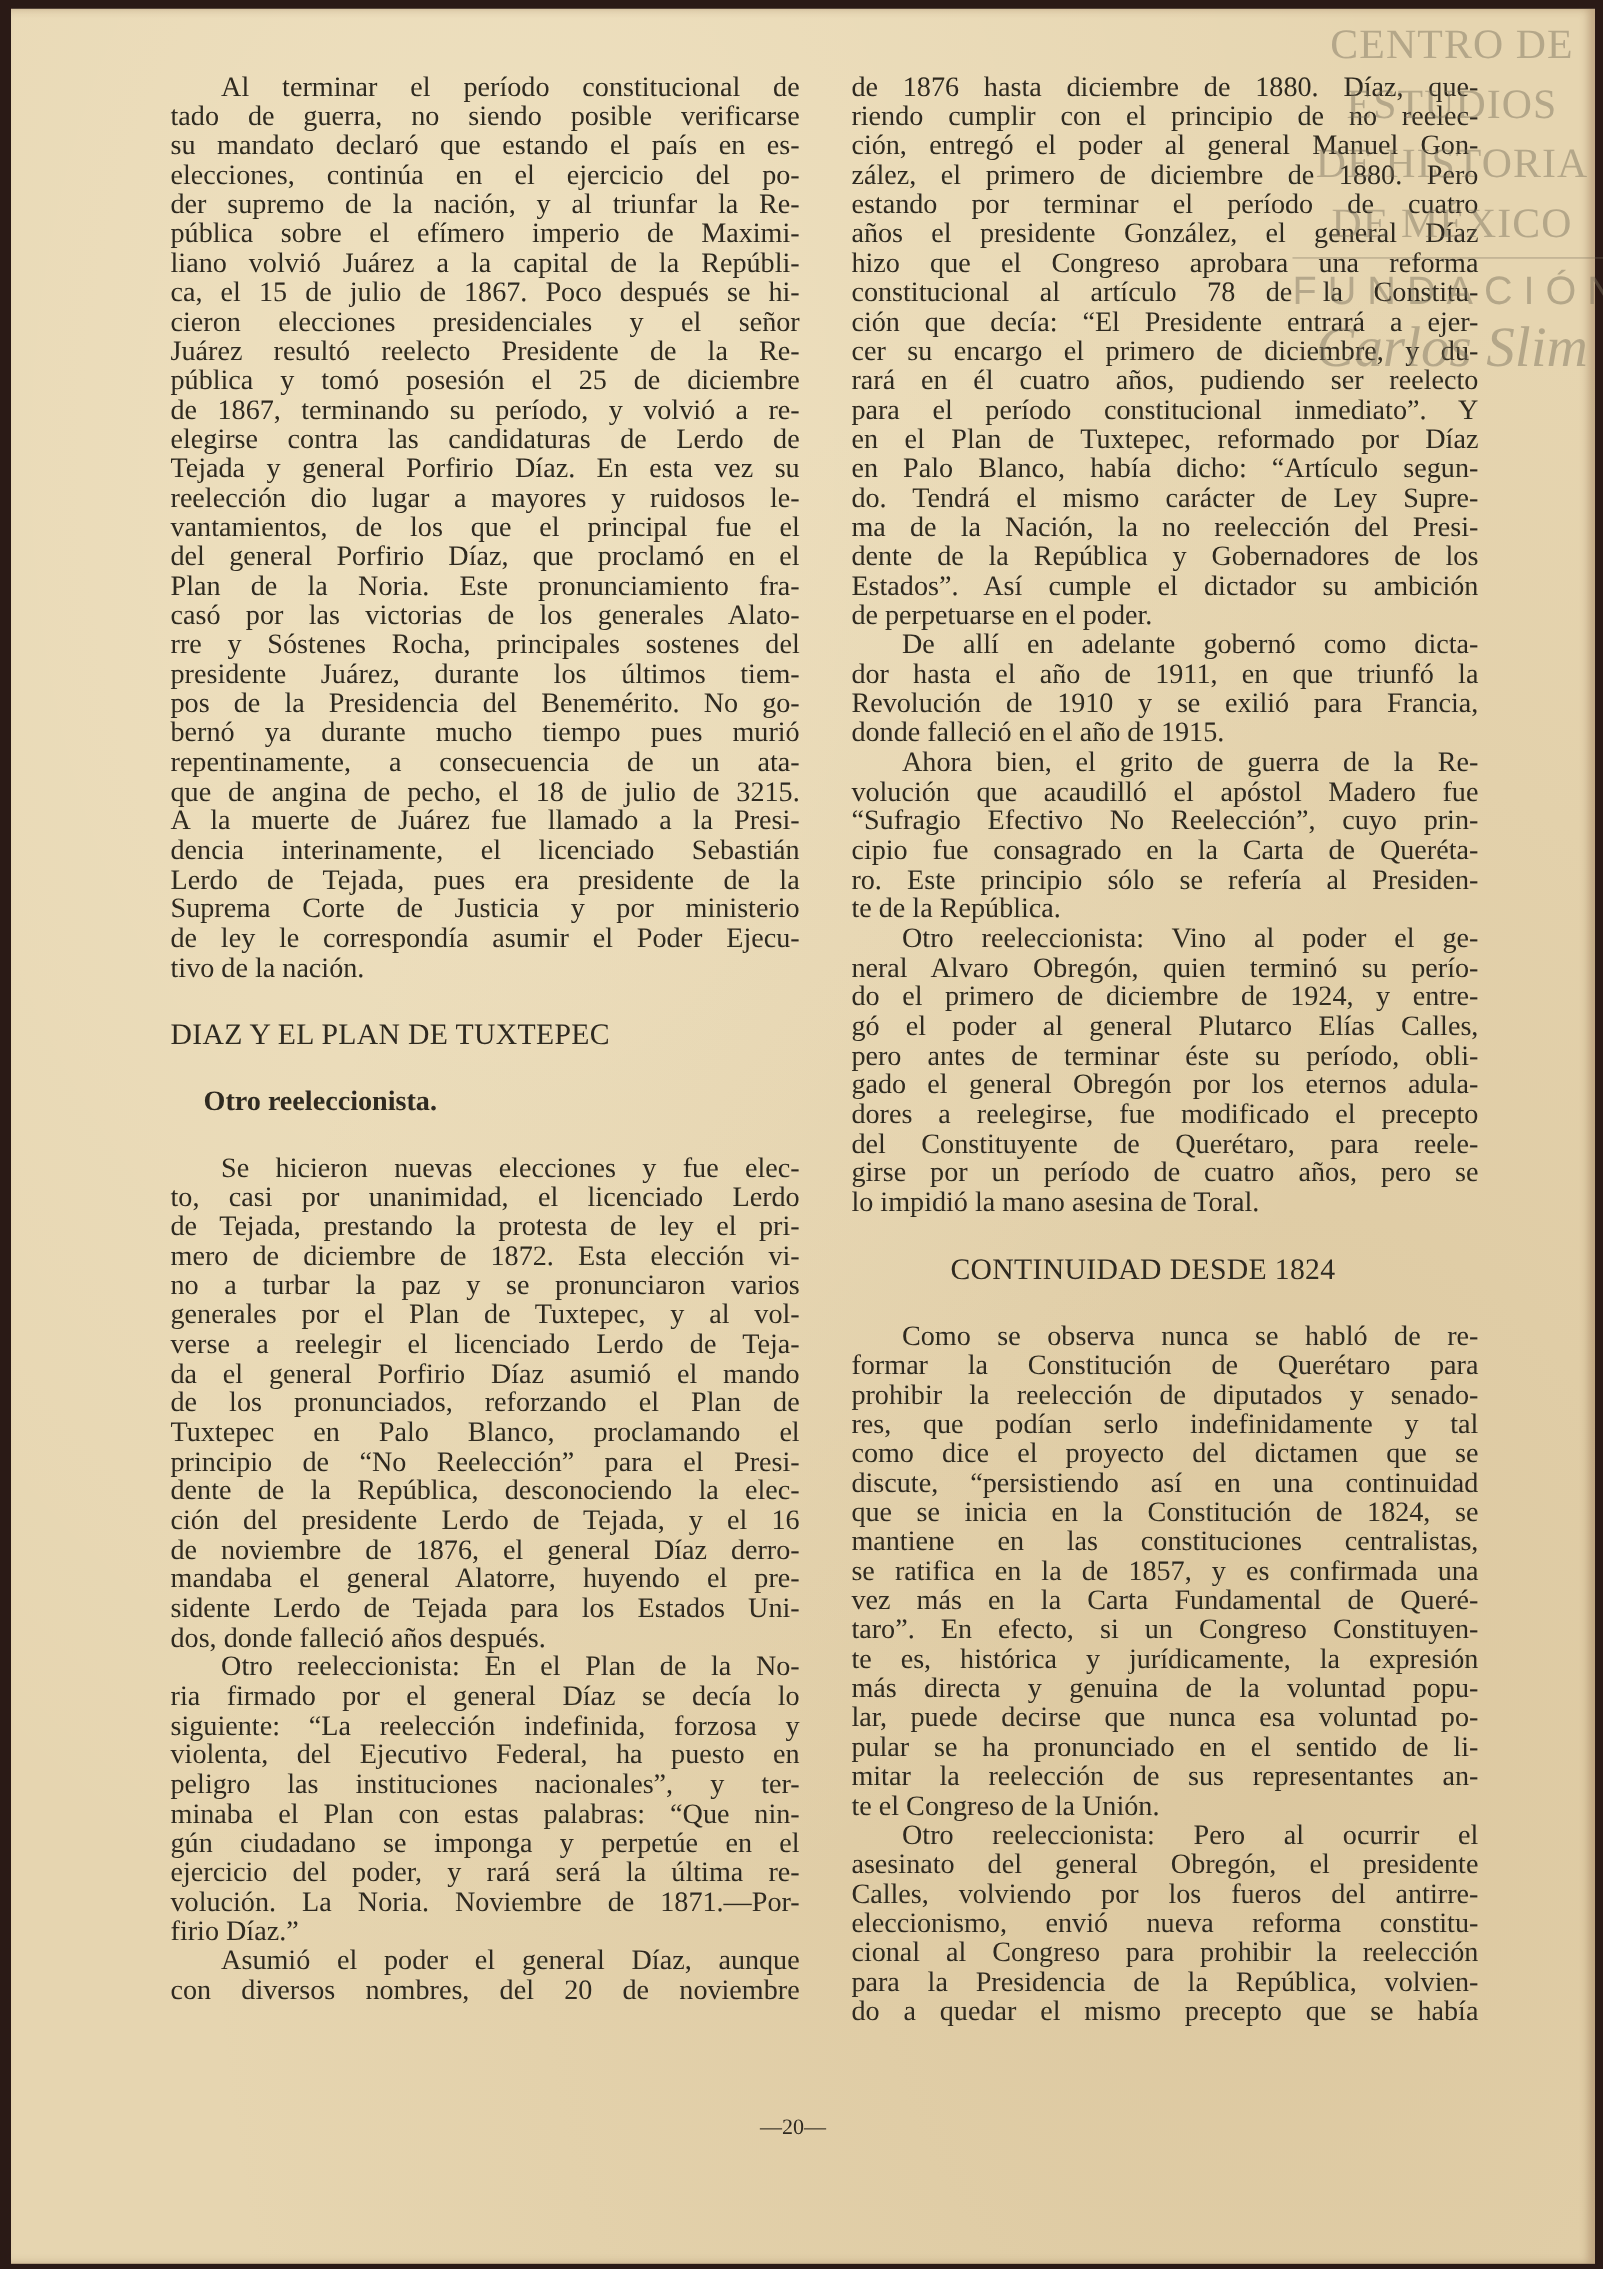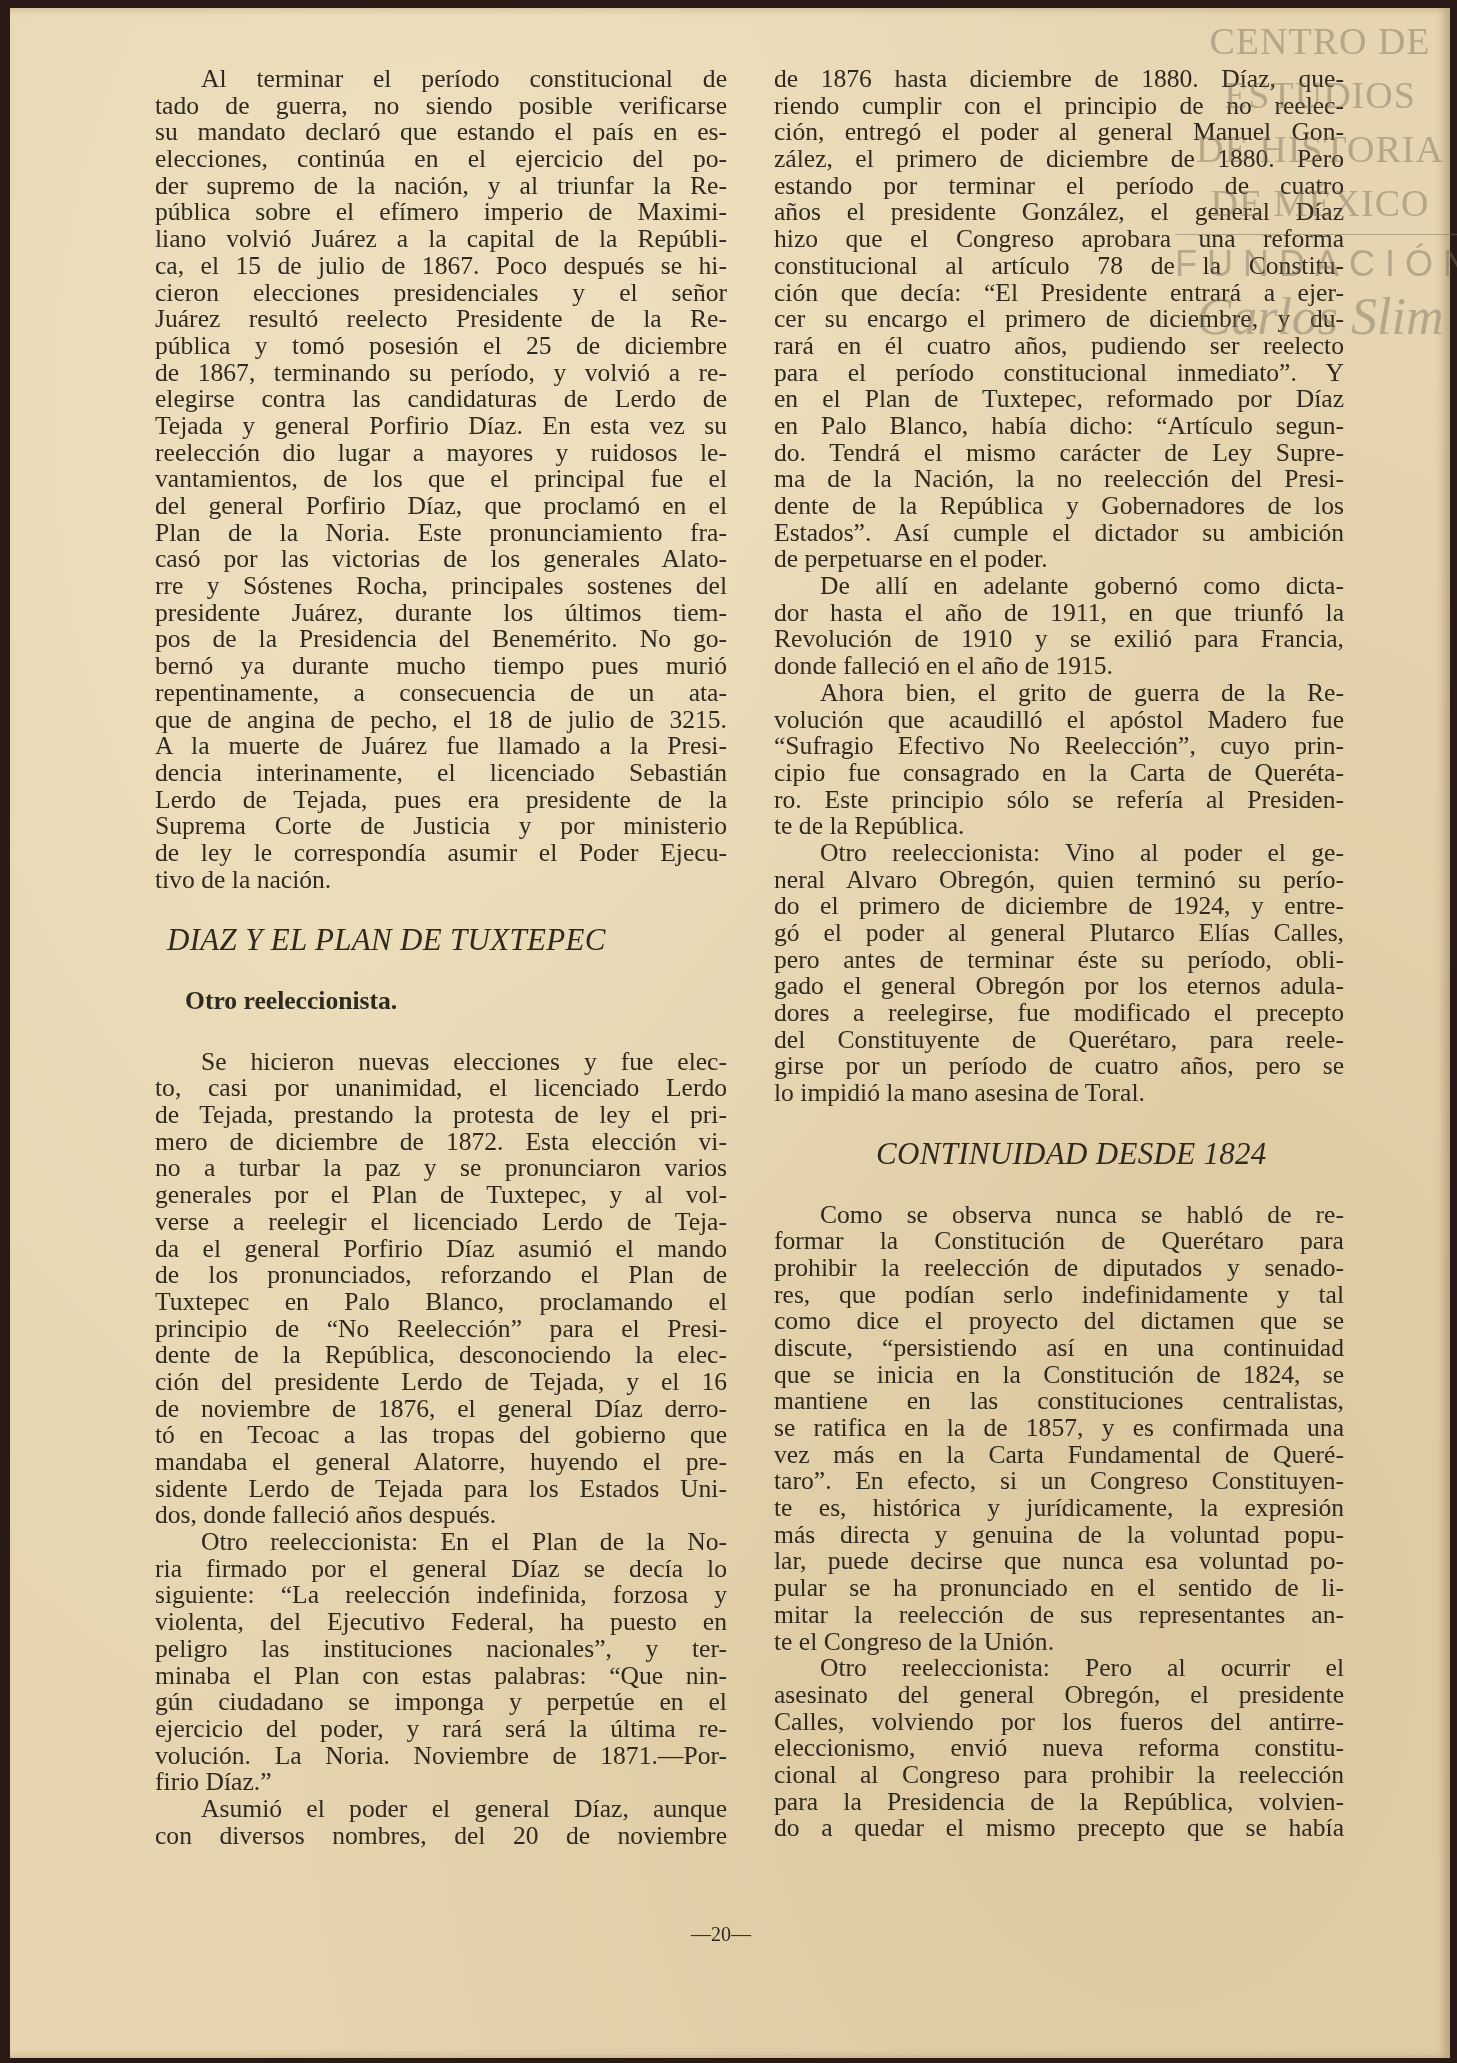--- a/index.html
+++ b/index.html
@@ -26,24 +26,23 @@
   .col-left  { left: 145px; width: 572px; }
   .col-right { left: 764px; width: 570px; }
   .line {
     display: block; white-space: nowrap;
     text-align: justify; text-align-last: justify;
     height: 26.7px;
   }
   .line.last { text-align-last: left; }
   .line.indent { padding-left: 46px; }
   .heading {
-    display: block; font-style: italic;
-    font-size: 31px; letter-spacing: 0.3px;
+    display: block; 
+    font-size: 27px; letter-spacing: 0.3px;
     height: 26.7px;
-    margin-left: 12px;
   }
   .gap-md { display: block; height: 34px; }
   .plain { display: block; height: 26.7px; padding-left: 30px; font-weight: bold; }
   .page-number {
     position: absolute; left: 681px; top: 1915px;
     font-size: 20px; color: #2f2a20;
     font-family: "Liberation Serif", serif;
   }
   .watermark {
     position: absolute; left: 1165px; top: 6px; width: 290px;
@@ -108,21 +107,20 @@
         <span class="line">no a turbar la paz y se pronunciaron varios</span>
         <span class="line">generales por el Plan de Tuxtepec, y al vol-</span>
         <span class="line">verse a reelegir el licenciado Lerdo de Teja-</span>
         <span class="line">da el general Porfirio Díaz asumió el mando</span>
         <span class="line">de los pronunciados, reforzando el Plan de</span>
         <span class="line">Tuxtepec en Palo Blanco, proclamando el</span>
         <span class="line">principio de “No Reelección” para el Presi-</span>
         <span class="line">dente de la República, desconociendo la elec-</span>
         <span class="line">ción del presidente Lerdo de Tejada, y el 16</span>
         <span class="line">de noviembre de 1876, el general Díaz derro-</span>
-        <span class="line">tó en Tecoac a las tropas del gobierno que</span>
         <span class="line">mandaba el general Alatorre, huyendo el pre-</span>
         <span class="line">sidente Lerdo de Tejada para los Estados Uni-</span>
         <span class="line last">dos, donde falleció años después.</span>
       </div>
     <div>
         <span class="line indent">Otro reeleccionista: En el Plan de la No-</span>
         <span class="line">ria firmado por el general Díaz se decía lo</span>
         <span class="line">siguiente: “La reelección indefinida, forzosa y</span>
         <span class="line">violenta, del Ejecutivo Federal, ha puesto en</span>
         <span class="line">peligro las instituciones nacionales”, y ter-</span>

